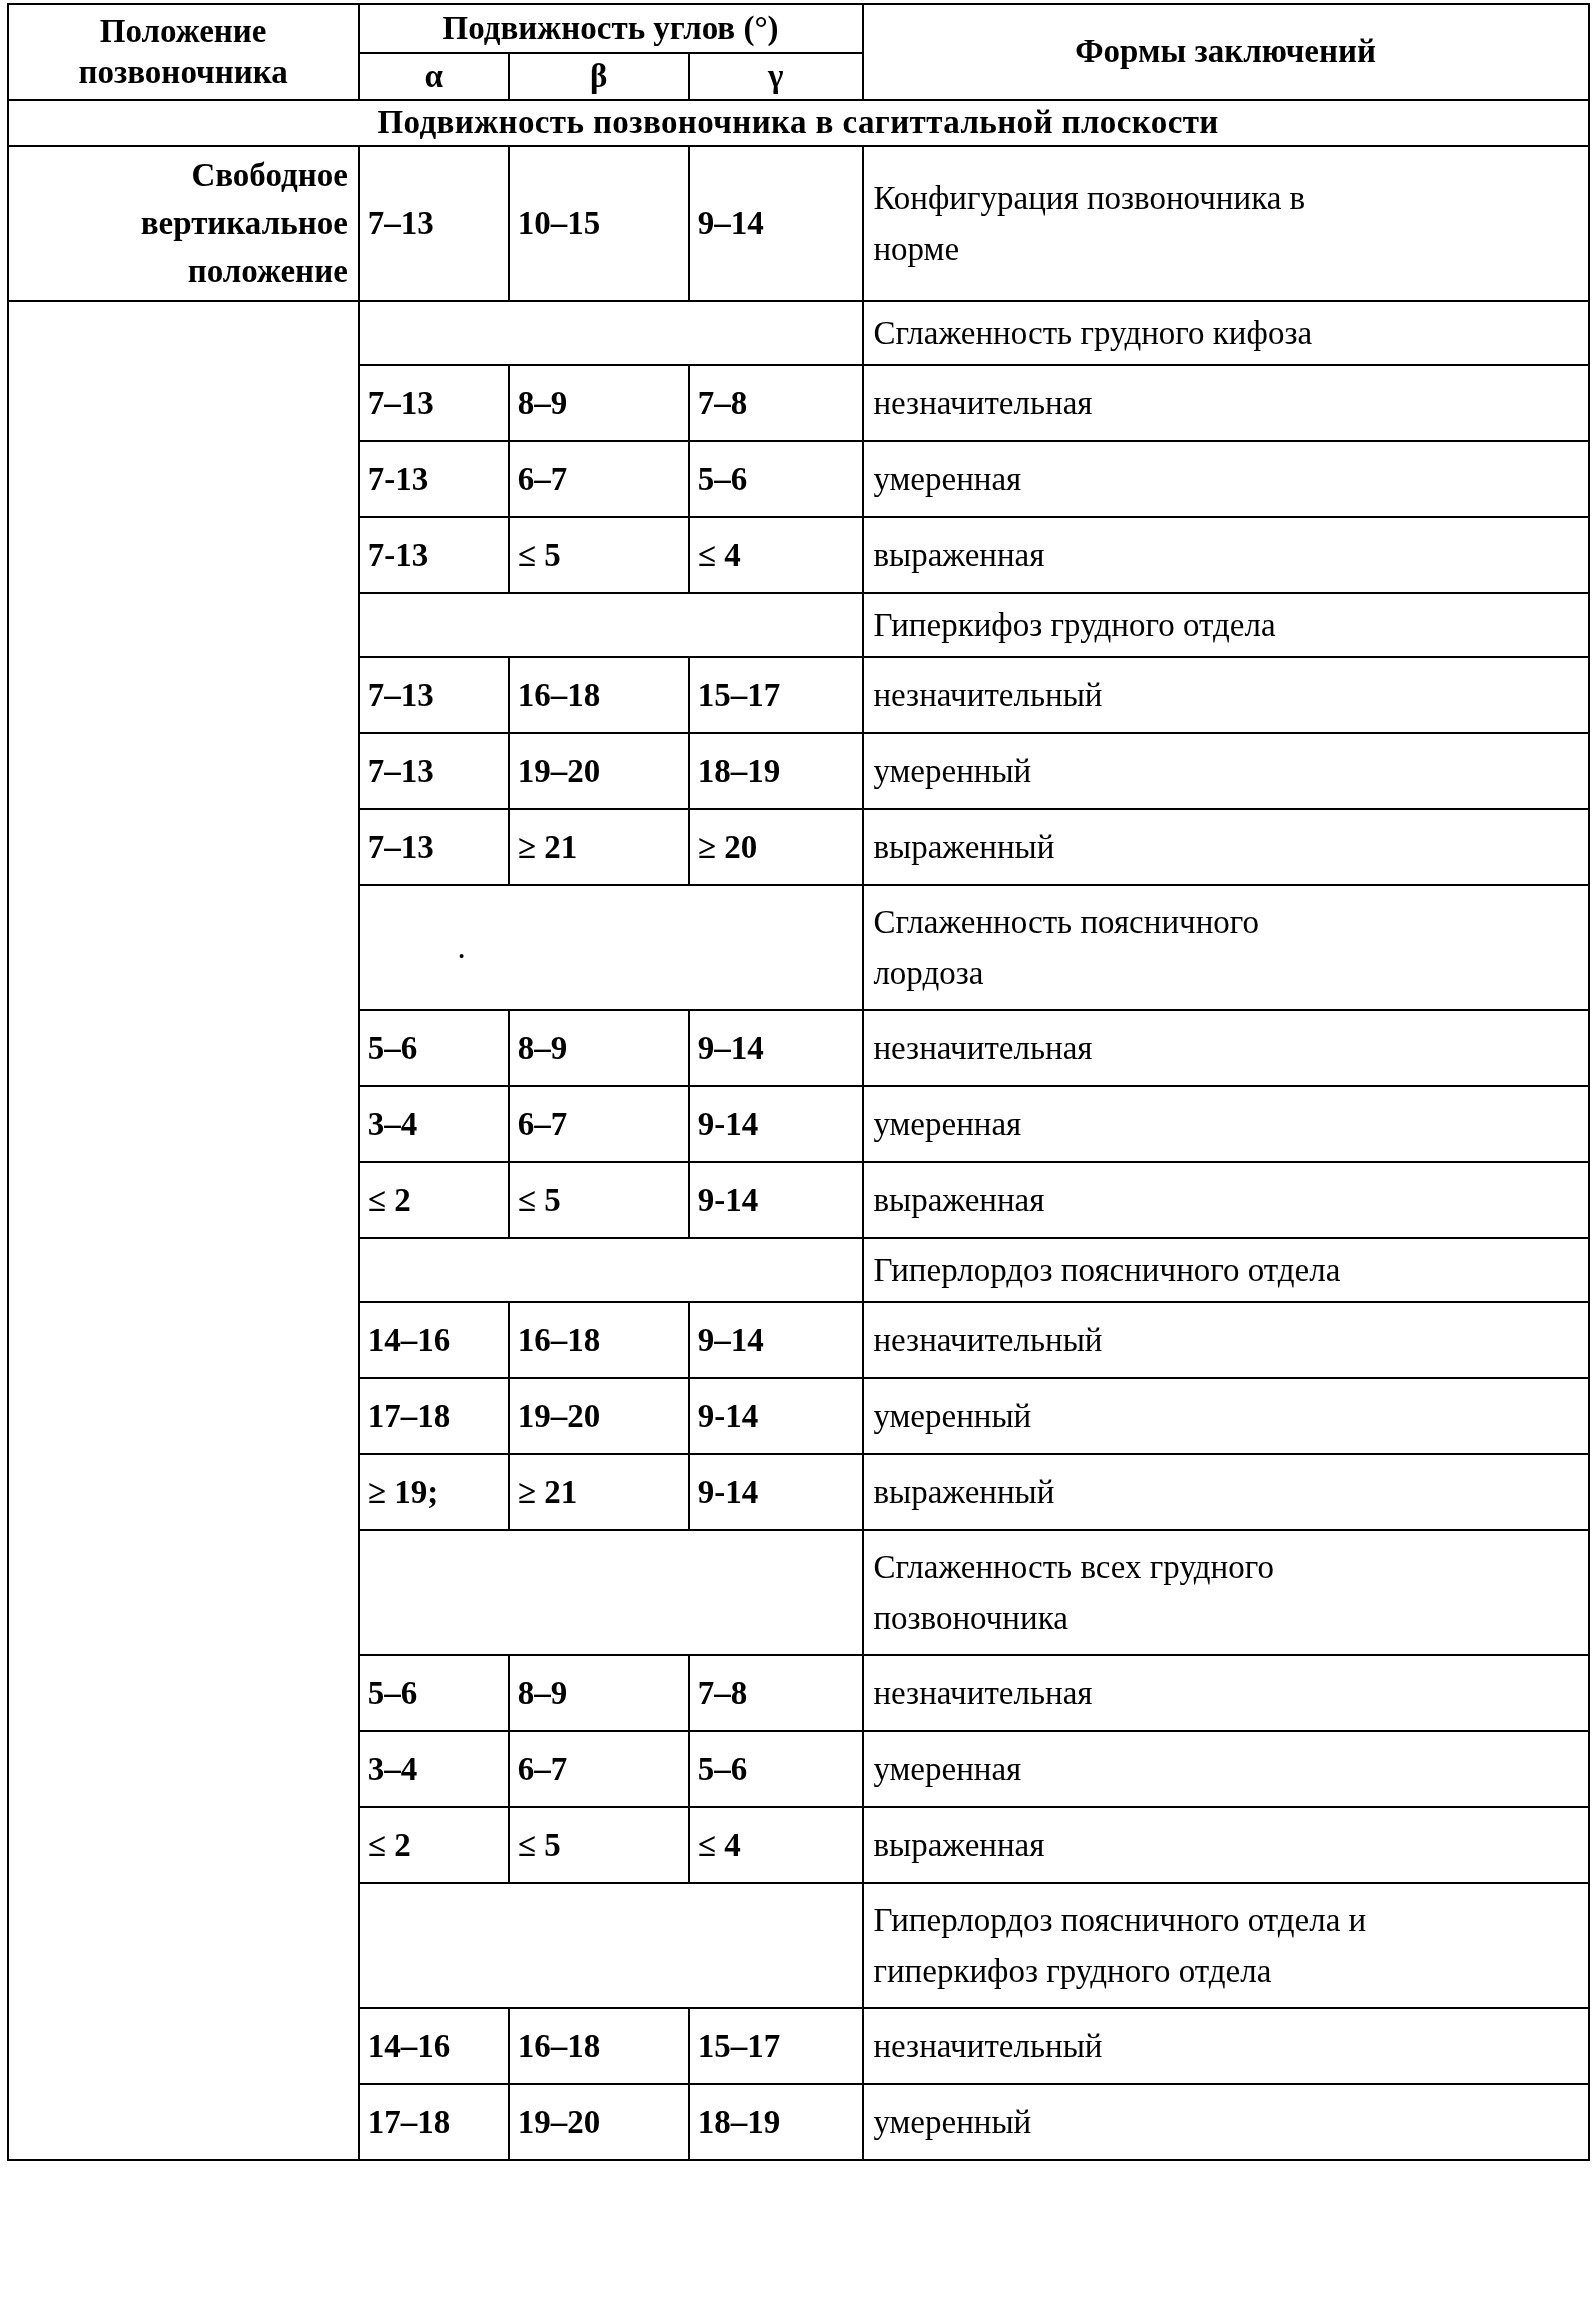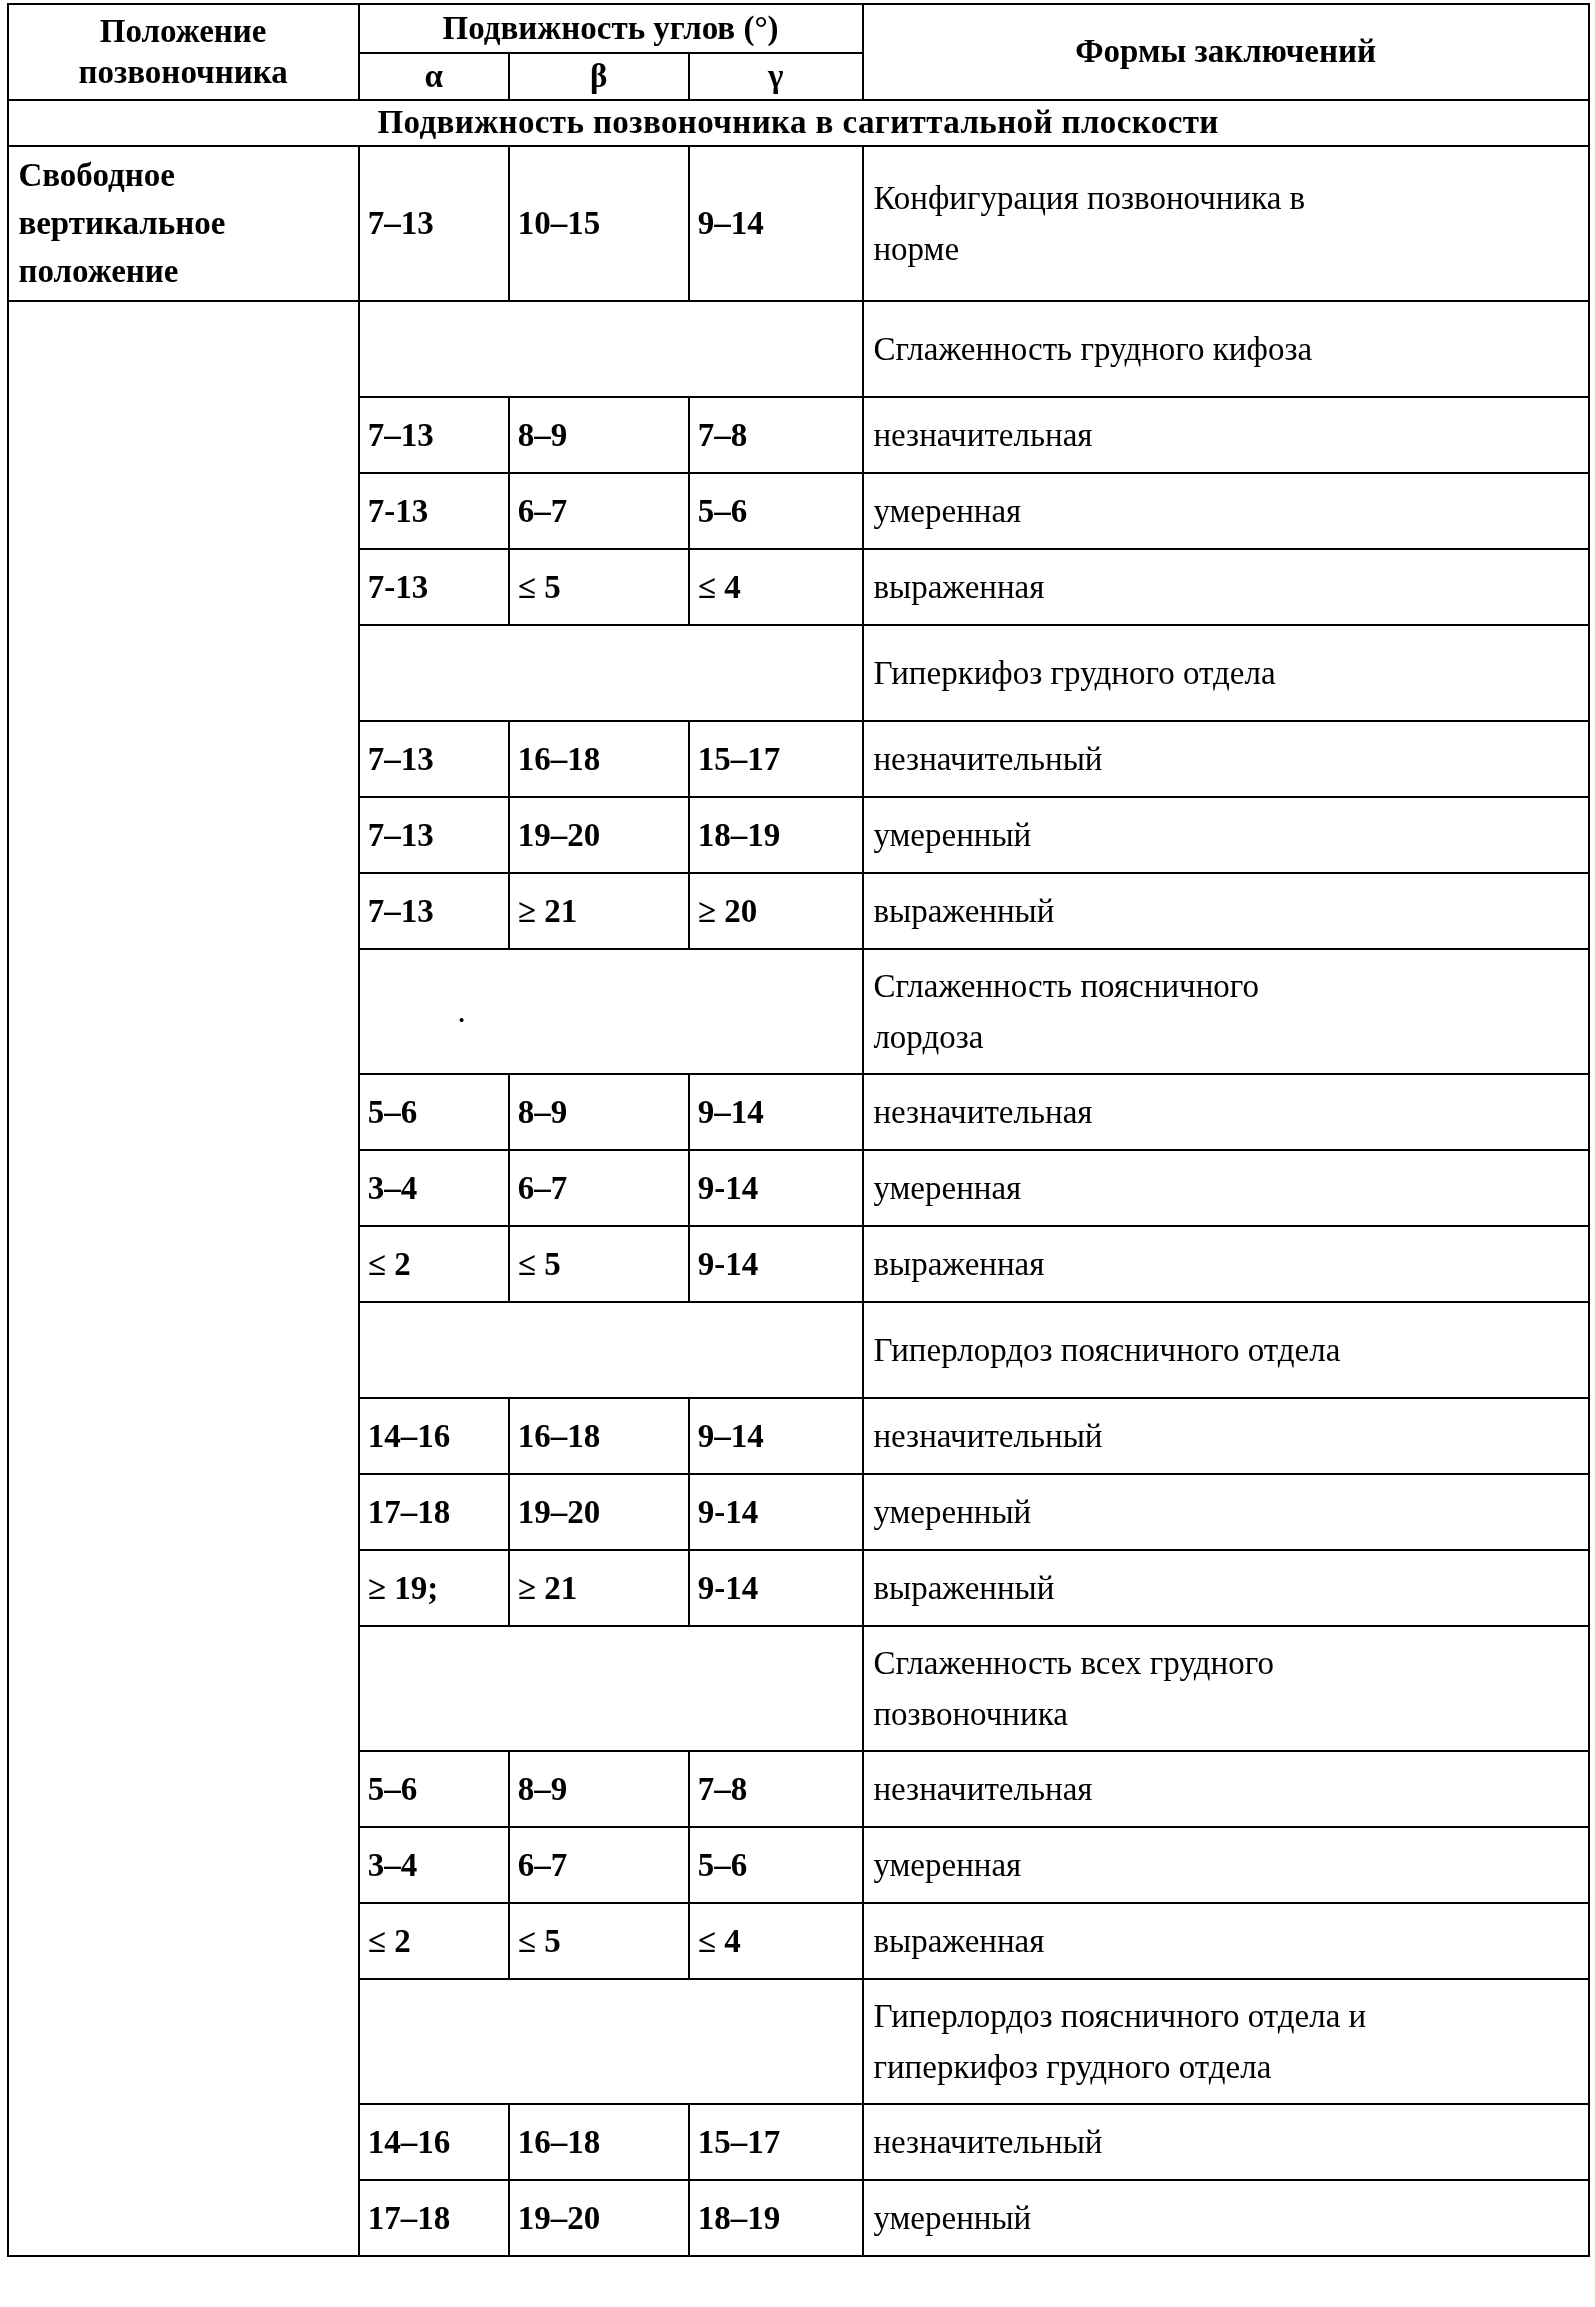--- a/index.html
+++ b/index.html
@@ -41,29 +41,30 @@
   tr.hdr-top { height: 49px; }
   tr.hdr-greek { height: 39px; }
   tr.section-row { height: 44px; margin-top: 16px; }
   th.section {
     letter-spacing: 0.4px;
   }
   th.greek { font-size: 34px; }
 
   tr.r-first  { height: 150px; }
   tr.r-data   { height: 76px; }
-  tr.r-label1 { height: 96px; }
+  tr.r-label1 { height: 64px; }
   tr.r-label2 { height: 125px; }
 
   td.pos-cell {
     font-weight: bold;
     white-space: pre-line;
     padding: 4.9px 9.8px;
     line-height: 1.45;
     vertical-align: middle;
+    text-align: right;
   }
   td.pos-empty { background: #fff; }
   td.val {
     text-align: left;
     padding: 3.3px 4.9px 3.3px 8.2px;
     white-space: nowrap;
     font-weight: bold;
   }
   td.concl {
     text-align: left;

